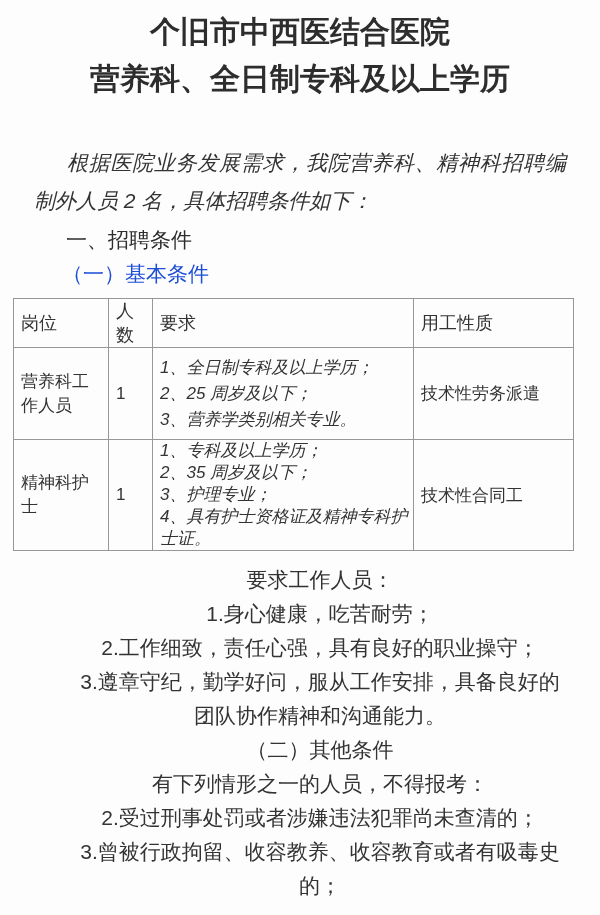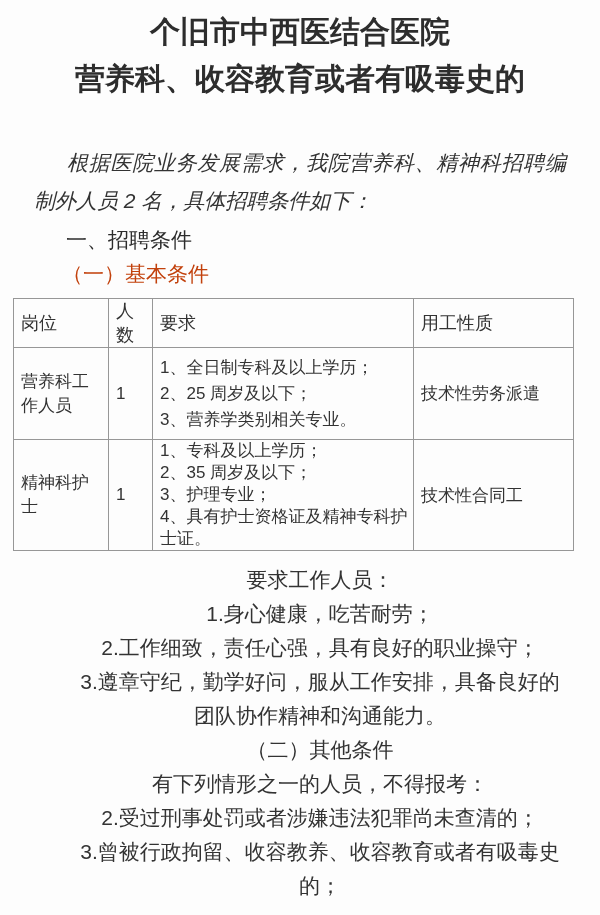--- a/index.html
+++ b/index.html
@@ -36,21 +36,21 @@
     margin:3px 0 0 66px;
     font-size:21px;
     font-weight:normal;
     line-height:34px;
     color:#2c2c2c;
   }
   .h-sub {
     margin:0 0 0 62px;
     font-size:21px;
     line-height:34px;
-    color:#c2410c;
+    color:#1d4ed8;
   }
 
   table.jobs {
     border-collapse:collapse;
     table-layout:fixed;
     width:560px;
     margin:7px 12px 0 13px;
     background:#fdfdfd;
   }
   table.jobs th, table.jobs td {
@@ -61,42 +61,42 @@
     color:#333333;
     padding:0 4px 0 7px;
     overflow:hidden;
   }
   table.jobs th {
     height:31px;
     font-size:18px;
   }
   table.jobs td { font-size:17px; }
   tr.row-1 td { height:91px; }
-  td.req-cell { padding-left:10px; padding-top:5px; padding-bottom:5px; }
+  td.req-cell { padding-left:10px; padding-top:5px; padding-bottom:5px;font-style:italic; }
   .row-1 .req-line { line-height:26px; }
   .row-2 .req-line { line-height:22px; }
   .post-cell div { line-height:24px; }
 
   .below {
     margin:12px 35px 0 75px;
     width:490px;
     font-size:21px;
     line-height:34px;
     color:#333333;
   }
   .below .line { text-align:center; }
 </style>
 </head>
 <body>
 
 <div class="doc">
 
   <div class="doc-title">
     <div>个旧市中西医结合医院</div>
-    <div>营养科、收容教育或者有吸毒史的</div>
+    <div>营养科、全日制专科及以上学历</div>
   </div>
 
   <p class="intro">根据医院业务发展需求，我院营养科、精神科招聘编制外人员 2 名，具体招聘条件如下：</p>
 
   <div class="h-bold">一、招聘条件</div>
   <div class="h-sub">（一）基本条件</div>
 
   <table class="jobs">
     <colgroup>
       <col style="width:95px">

